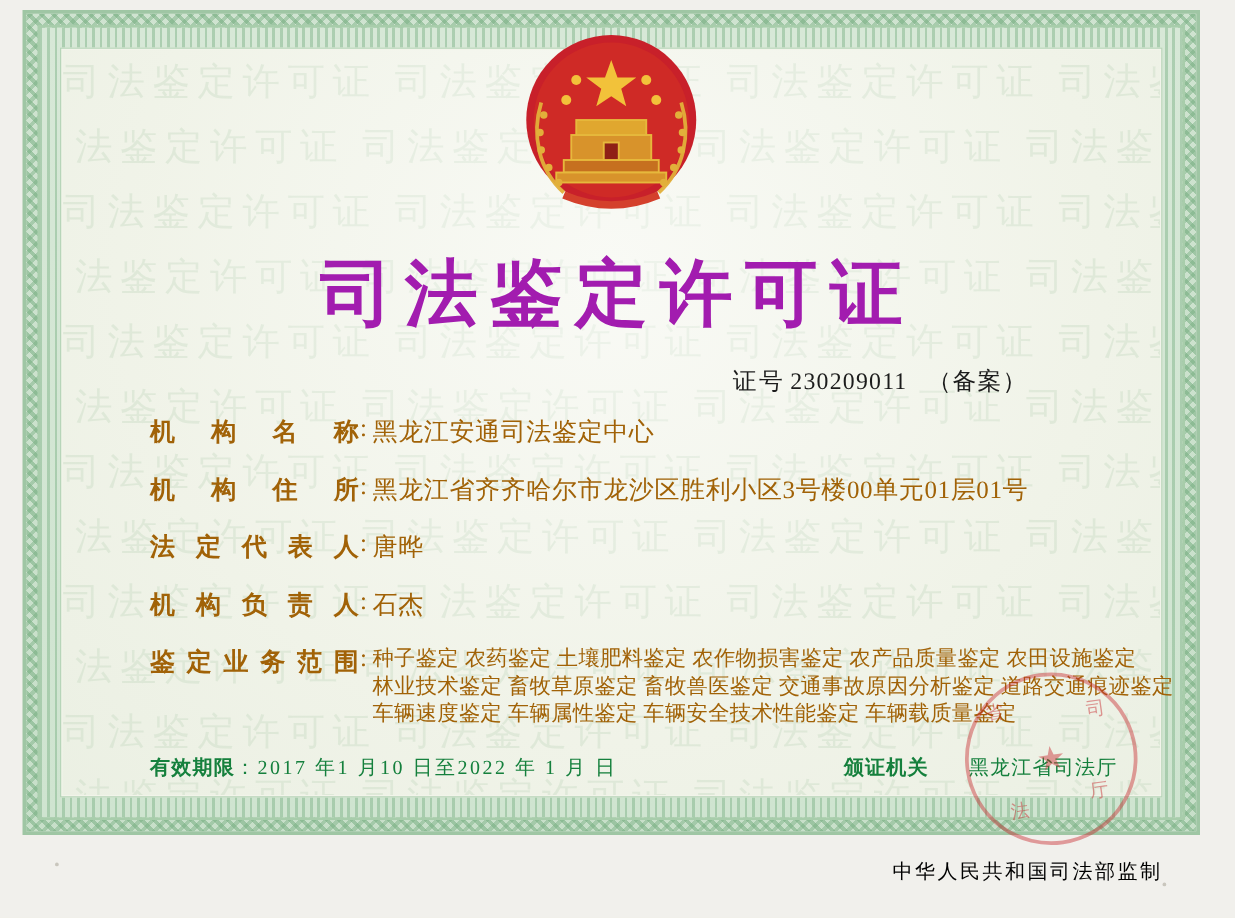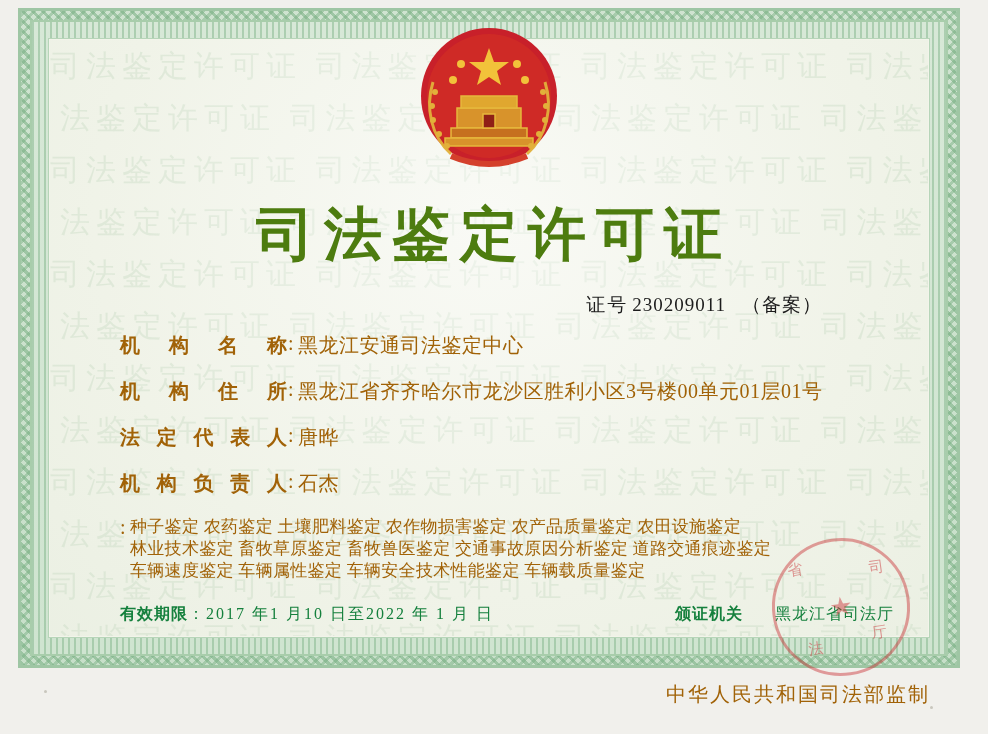--- a/index.html
+++ b/index.html
@@ -101,21 +101,21 @@
     right: 60px;
     bottom: 40px;
     z-index: 4;
   }
 
   .title {
     text-align: center;
     font-size: 58px;
     letter-spacing: 10px;
     font-weight: bold;
-    color: #4d7c0f;
+    color: #a21caf;
     font-family: "DejaVu Serif", "Liberation Serif", serif;
     margin: 18px 0 4px 0;
     text-indent: 10px;
   }
 
   .certno {
     text-align: right;
     padding-right: 78px;
     font-size: 19px;
     color: #1c1c1c;
@@ -214,22 +214,22 @@
   .seal .st { position: absolute; white-space: nowrap; }
   .seal .st1 { left: 16px; top: 12px; }
   .seal .st2 { right: 14px; top: 20px; }
   .seal .st3 { left: 26px; bottom: 16px; }
   .seal .st4 { right: 20px; bottom: 24px; }
 
   .footer {
     position: absolute;
     right: 58px;
     bottom: 26px;
-    font-size: 20px;
-    color: #a16207;
+    font-size: 16px;
+    color: #000000;
     letter-spacing: 2px;
     z-index: 4;
   }
 
   .speck {
     position: absolute;
     width: 3px; height: 3px;
     background: #c9c6bd;
     border-radius: 50%;
   }
@@ -333,20 +333,21 @@
           <span class="value">唐晔</span>
         </div>
 
         <div class="row">
           <span class="label">机构负责人</span>
           <span class="colon">:</span>
           <span class="value">石杰</span>
         </div>
 
         <div class="row scope">
+          <span class="label">鉴定业务范围</span>
           <span class="colon">:</span>
           <span class="value">
             <div class="scope-line">种子鉴定 农药鉴定 土壤肥料鉴定 农作物损害鉴定 农产品质量鉴定 农田设施鉴定</div>
             <div class="scope-line">林业技术鉴定 畜牧草原鉴定 畜牧兽医鉴定 交通事故原因分析鉴定 道路交通痕迹鉴定</div>
             <div class="scope-line">车辆速度鉴定 车辆属性鉴定 车辆安全技术性能鉴定 车辆载质量鉴定</div>
           </span>
         </div>
 
       </div>
 

